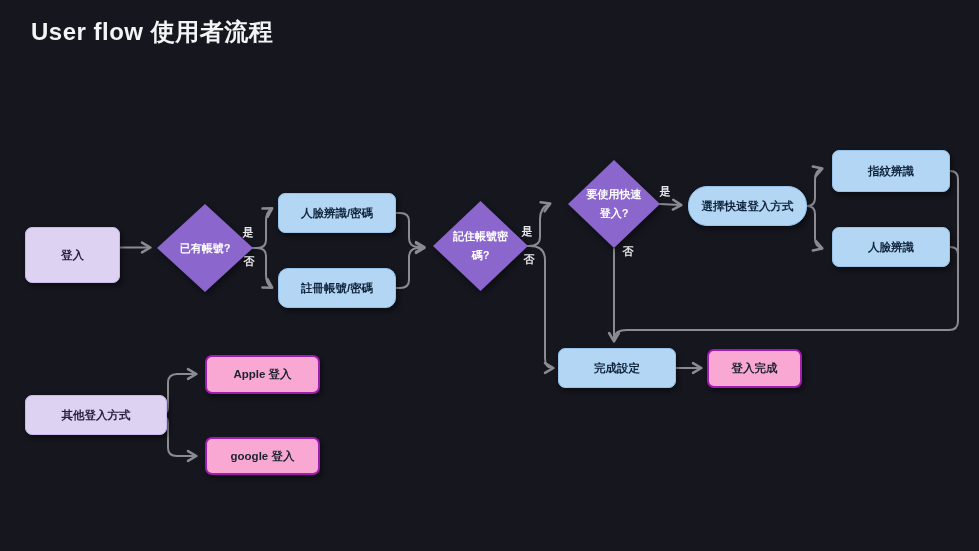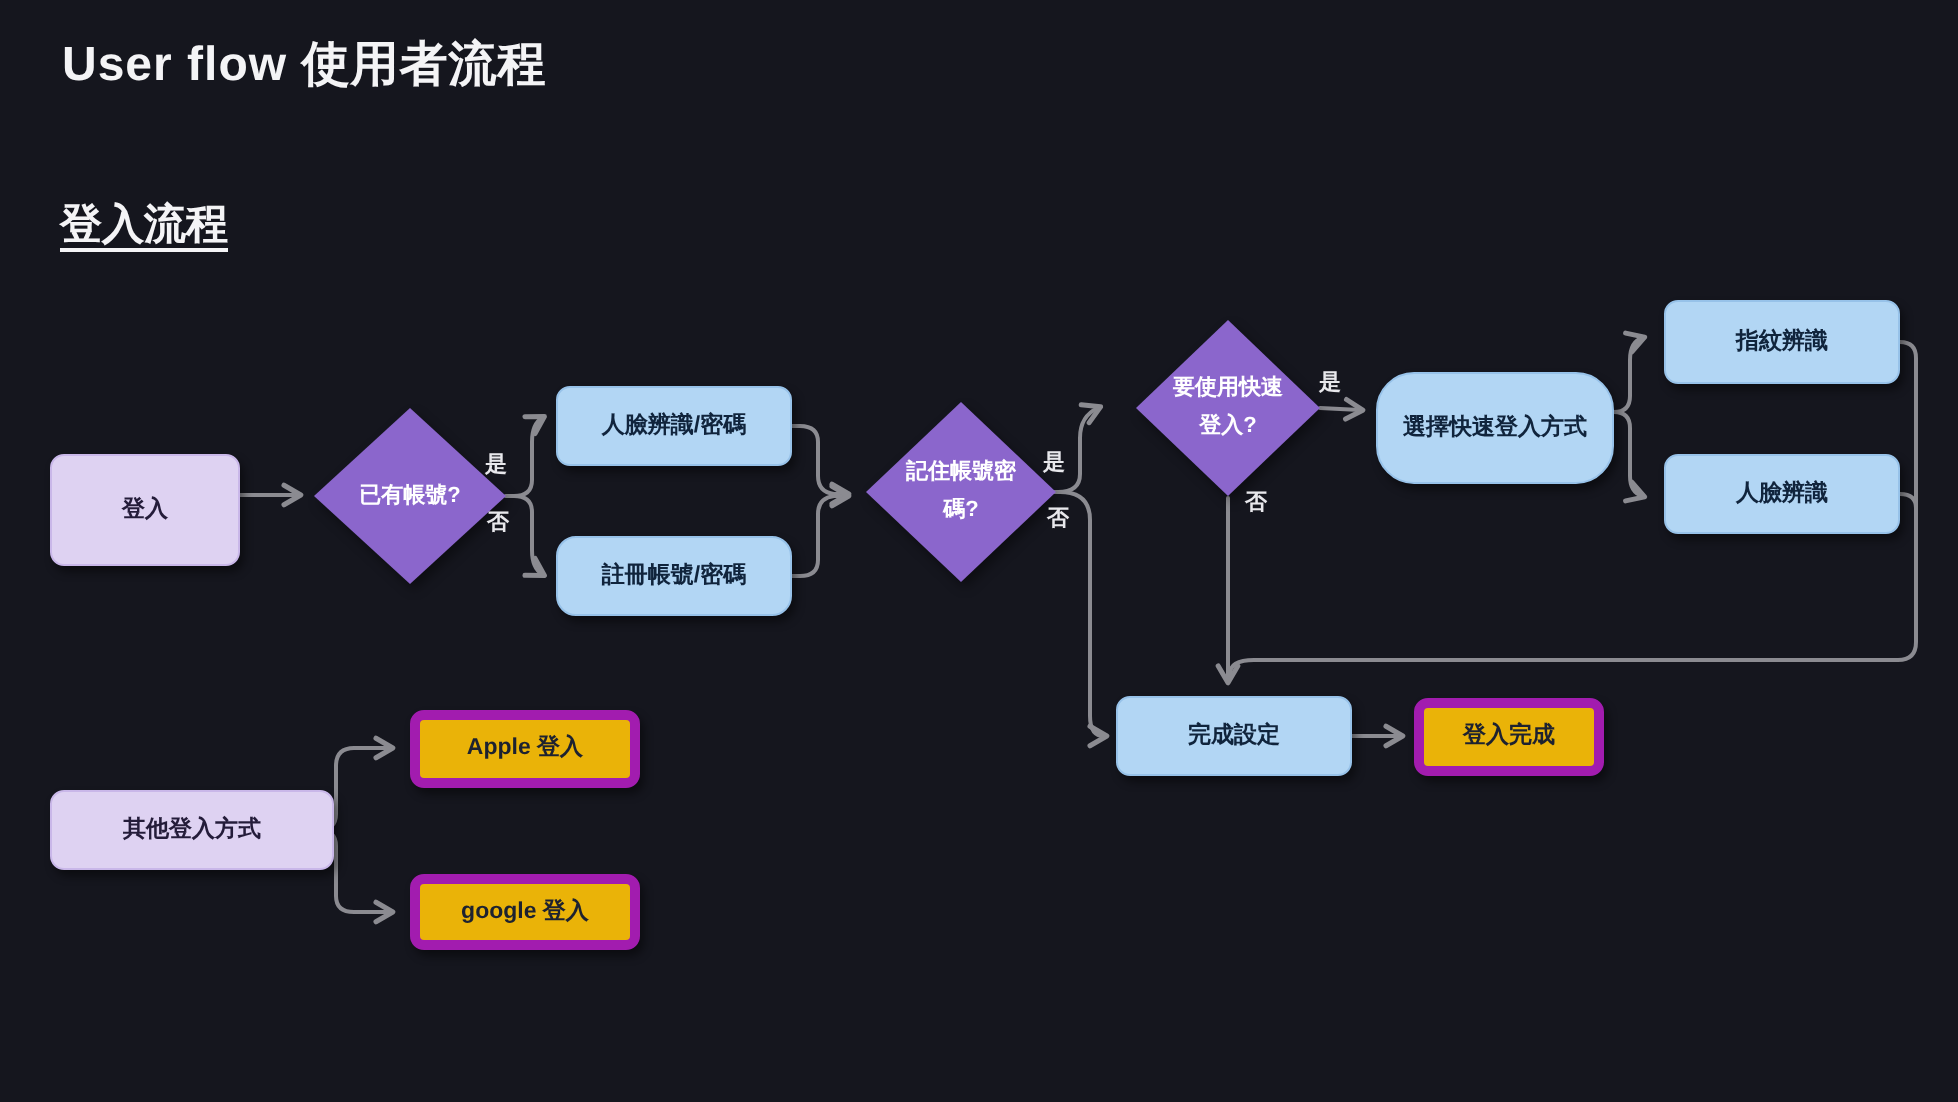--- a/index.html
+++ b/index.html
@@ -19,21 +19,21 @@
   .edges{position:absolute;left:0;top:0;pointer-events:none;}
   .node{
     position:absolute;box-sizing:border-box;
     display:flex;align-items:center;justify-content:center;text-align:center;
     font-size:11.5px;font-weight:700;border-radius:7px;
     box-shadow:2px 3px 5px rgba(0,0,0,.45);
     line-height:1.4;
   }
   .node.purple{background:#ded2f2;color:#241c3a;border:1px solid #c9b7e9;}
   .node.blue{background:#b2d6f4;color:#10243c;border:1px solid #97c2e9;}
-  .node.white{background:#eab308;color:#1d2230;border:5px solid #a21caf;}
+  .node.white{background:#f9a8d4;color:#1d2230;border:2px solid #a21caf;}
   .diamond{position:absolute;filter:drop-shadow(2px 3px 3px rgba(0,0,0,.4));}
   .diamond .shape{
     position:absolute;inset:0;background:#8b66cc;
     clip-path:polygon(50% 0%,100% 50%,50% 100%,0% 50%);
   }
   .diamond .dlabel{
     position:absolute;inset:0;display:flex;align-items:center;justify-content:center;
     text-align:center;color:#ffffff;font-size:11px;font-weight:600;line-height:1.7;
   }
   .diamond .dlabel span{display:block;width:62px;}
@@ -41,21 +41,20 @@
     position:absolute;transform:translate(-50%,-50%);
     color:#e8e8ec;font-size:11px;font-weight:700;
   }
 </style>
 </head>
 <body>
 
 <div class="canvas">
 
   <h1 class="page-title">User flow 使用者流程</h1>
-  <h2 class="section-title">登入流程</h2>
 
   <svg class="edges" width="979" height="551" viewBox="0 0 979 551">
     <defs>
       <marker id="arw" viewBox="0 0 10 10" refX="7" refY="5" markerWidth="7" markerHeight="7" orient="auto-start-reverse">
         <path d="M2,1.5 L8,5 L2,8.5" fill="none" stroke="#8b8b91" stroke-width="1.8" stroke-linecap="round" stroke-linejoin="round"></path>
       </marker>
     </defs>
     <g fill="none" stroke="#8b8b91" stroke-width="2" stroke-linecap="round">
       <path d="M120,247.5 L149,247.5" marker-end="url(#arw)"></path>
       <path d="M253,248 L257,248 Q266,248 266,240 L266,221 Q266,212 271,209" marker-end="url(#arw)"></path>
@@ -81,21 +80,21 @@
   </div>
 
   <div class="node blue" style="left:278px;top:193px;width:118px;height:40px;">
     <span>人臉辨識/密碼</span>
   </div>
 
   <div class="node blue" style="left:278px;top:268px;width:118px;height:40px;border-radius:10px;">
     <span>註冊帳號/密碼</span>
   </div>
 
-  <div class="node blue" style="left:688px;top:186px;width:119px;height:56px;border-radius:19px;">
+  <div class="node blue" style="left:688px;top:186px;width:119px;height:40px;border-radius:19px;">
     <span>選擇快速登入方式</span>
   </div>
 
   <div class="node blue" style="left:832px;top:150px;width:118px;height:42px;">
     <span>指紋辨識</span>
   </div>
 
   <div class="node blue" style="left:832px;top:227px;width:118px;height:40px;">
     <span>人臉辨識</span>
   </div>

